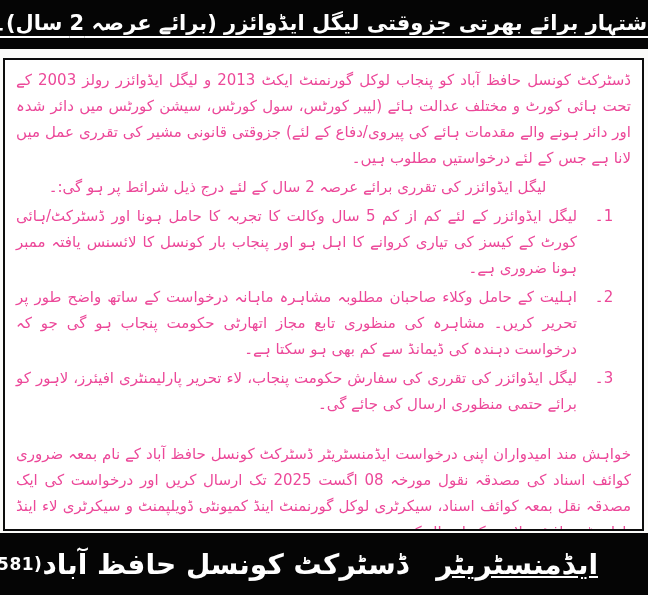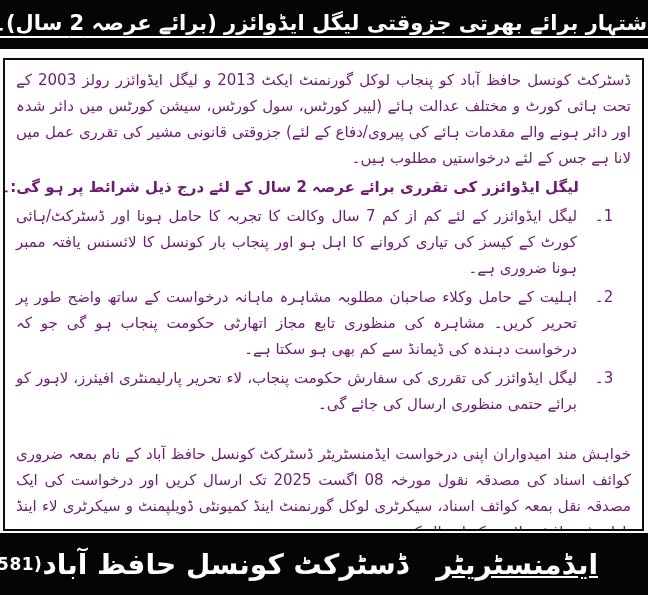--- a/index.html
+++ b/index.html
@@ -40,32 +40,31 @@
     top: 58px;
     left: 3px;
     right: 4px;
     bottom: 64px;
     background: #ffffff;
     border: 2px solid #0c0c0c;
     box-sizing: border-box;
     padding: 7px 11px 6px 11px;
     overflow: hidden;
     direction: rtl;
-    color: #701a75;
+    color: #ec4899;
     font-size: 15px;
     line-height: 26px;
     text-align: justify;
   }
   .para { margin: 0 0 3px 0; }
   .heading-line {
     margin: 0 0 3px 0;
     padding-right: 52px;
-    text-align: left;
+    text-align: center;
     white-space: nowrap;
-    font-weight: bold;
   }
   .list-item { display: flex; margin: 0 0 3px 0; }
   .item-number {
     flex: 0 0 54px;
     text-align: center;
     white-space: nowrap;
   }
   .item-text { flex: 1 1 auto; text-align: justify; }
   .application { margin-top: 24px; }
   
@@ -113,21 +112,21 @@
   </div>
 
   <div class="content-box">
 
     <p class="para">ڈسٹرکٹ کونسل حافظ آباد کو پنجاب لوکل گورنمنٹ ایکٹ 2013 و لیگل ایڈوائزر رولز 2003 کے تحت ہائی کورٹ و مختلف عدالت ہائے (لیبر کورٹس، سول کورٹس، سیشن کورٹس میں دائر شدہ اور دائر ہونے والے مقدمات ہائے کی پیروی/دفاع کے لئے) جزوقتی قانونی مشیر کی تقرری عمل میں لانا ہے جس کے لئے درخواستیں مطلوب ہیں۔</p>
 
     <p class="heading-line">لیگل ایڈوائزر کی تقرری برائے عرصہ 2 سال کے لئے درج ذیل شرائط پر ہو گی:۔</p>
 
     <div class="list-item">
       <span class="item-number">1۔</span>
-      <span class="item-text">لیگل ایڈوائزر کے لئے کم از کم 7 سال وکالت کا تجربہ کا حامل ہونا اور ڈسٹرکٹ/ہائی کورٹ کے کیسز کی تیاری کروانے کا اہل ہو اور پنجاب بار کونسل کا لائسنس یافتہ ممبر ہونا ضروری ہے۔</span>
+      <span class="item-text">لیگل ایڈوائزر کے لئے کم از کم 5 سال وکالت کا تجربہ کا حامل ہونا اور ڈسٹرکٹ/ہائی کورٹ کے کیسز کی تیاری کروانے کا اہل ہو اور پنجاب بار کونسل کا لائسنس یافتہ ممبر ہونا ضروری ہے۔</span>
     </div>
 
     <div class="list-item">
       <span class="item-number">2۔</span>
       <span class="item-text">اہلیت کے حامل وکلاء صاحبان مطلوبہ مشاہرہ ماہانہ درخواست کے ساتھ واضح طور پر تحریر کریں۔ مشاہرہ کی منظوری تابع مجاز اتھارٹی حکومت پنجاب ہو گی جو کہ درخواست دہندہ کی ڈیمانڈ سے کم بھی ہو سکتا ہے۔</span>
     </div>
 
     <div class="list-item">
       <span class="item-number">3۔</span>
       <span class="item-text">لیگل ایڈوائزر کی تقرری کی سفارش حکومت پنجاب، لاء تحریر پارلیمنٹری افیئرز، لاہور کو برائے حتمی منظوری ارسال کی جائے گی۔</span>

